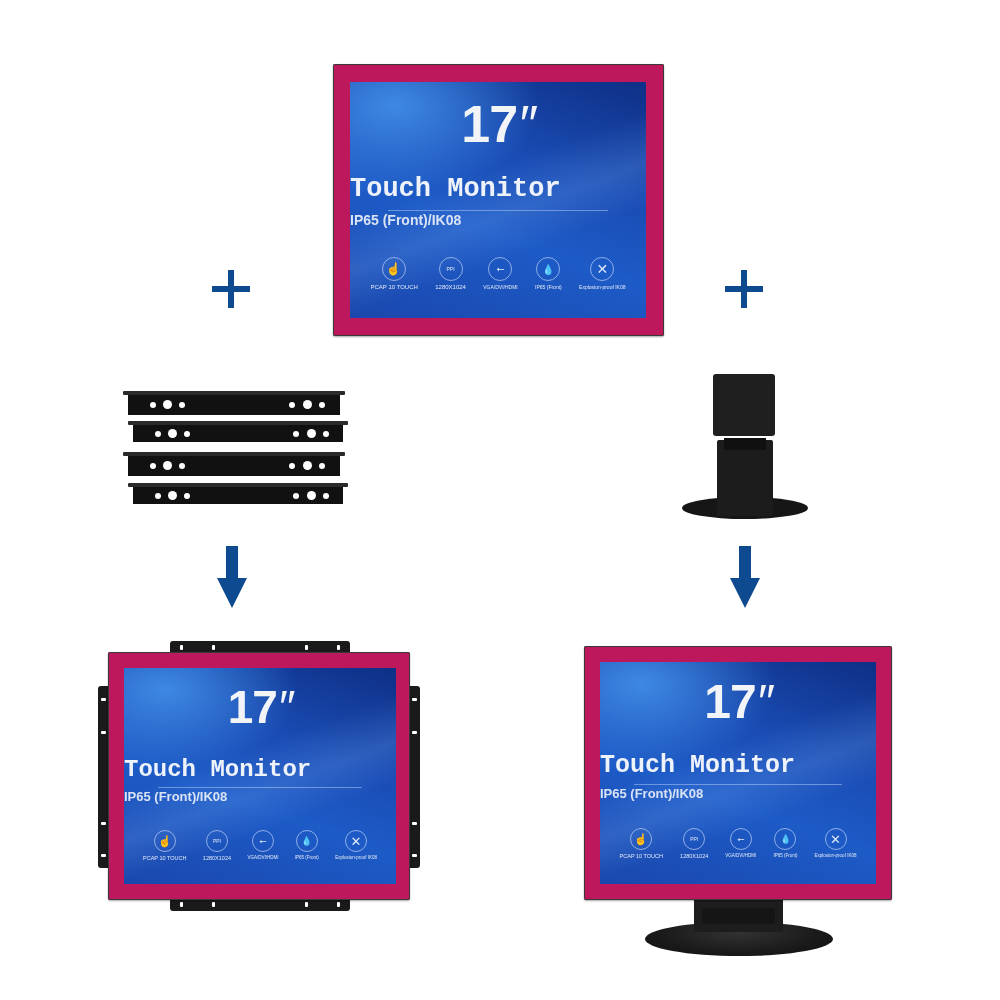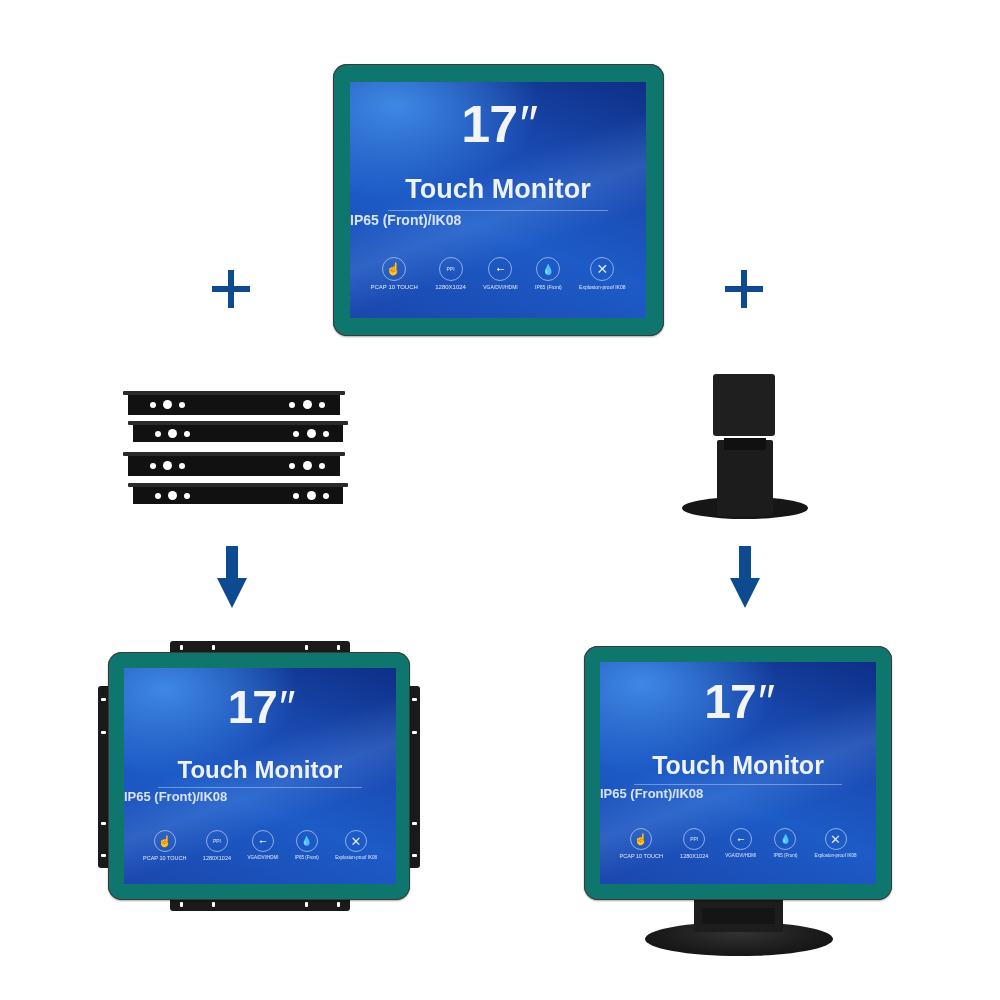--- a/index.html
+++ b/index.html
@@ -1,29 +1,29 @@
 <!DOCTYPE html>
 <html><head>
 <meta charset="utf-8">
 <style>
   html, body { margin:0; padding:0; background:#ffffff; }
   body { width:1000px; height:1000px; position:relative; overflow:hidden; font-family:"Liberation Sans", sans-serif; }
   .abs { position:absolute; }
 
   
-  .bezel { position:absolute; background:#0f766e; border-radius:14px; box-shadow: inset 0 0 0 1px #3a3a3a, 0 1px 2px rgba(0,0,0,0.35); }
+  .bezel { position:absolute; background:#be185d; border-radius:2px; box-shadow: inset 0 0 0 1px #3a3a3a, 0 1px 2px rgba(0,0,0,0.35); }
   .screen { position:absolute; overflow:hidden;
     background:
       radial-gradient(ellipse 70% 55% at 15% 10%, rgba(64,140,230,0.95) 0%, rgba(40,110,210,0) 70%),
       linear-gradient(160deg, rgba(255,255,255,0) 40%, rgba(120,170,240,0.22) 55%, rgba(255,255,255,0) 68%),
       linear-gradient(200deg, #0e2f86 0%, #1a4cb4 35%, #1d5bc7 60%, #1a47ad 100%);
   }
   .screen .size { position:absolute; left:0; right:0; text-align:center; color:#f2f4f8; font-weight:bold; font-family:"Liberation Sans", sans-serif; letter-spacing:-1px; }
   .screen .size .q { font-style:italic; font-weight:normal; }
-  .screen .title { position:absolute; left:0; right:0; text-align:center; color:#eef2fa; font-weight:bold; font-family:Liberation Sans, sans-serif; }
+  .screen .title { position:absolute; left:0; right:0; text-align:left; color:#eef2fa; font-weight:bold; font-family:Liberation Mono, monospace; }
   .screen .rule { position:absolute; height:1px; background:rgba(200,220,255,0.45); }
   .screen .sub { position:absolute; left:0; right:0; color:#d9e3f5; font-weight:bold; font-family:"Liberation Sans", sans-serif; }
   .screen .icons { position:absolute; left:0; right:0; display:flex; justify-content:space-around; padding:0 4%; box-sizing:border-box; }
   .feat { display:flex; flex-direction:column; align-items:center; }
   .feat .ring { border:1px solid rgba(190,210,245,0.7); border-radius:50%; display:flex; align-items:center; justify-content:center; color:#dfe8f8; }
   .feat .lbl { color:#e3eaf7; white-space:nowrap; font-family:"Liberation Sans", sans-serif; margin-top:3px; }
 
   
   .bracket { position:absolute; background:#111; }
   .bracket .lip { position:absolute; left:-5px; right:-5px; top:-4px; height:4px; background:#2a2a2a; border-radius:1px; }

